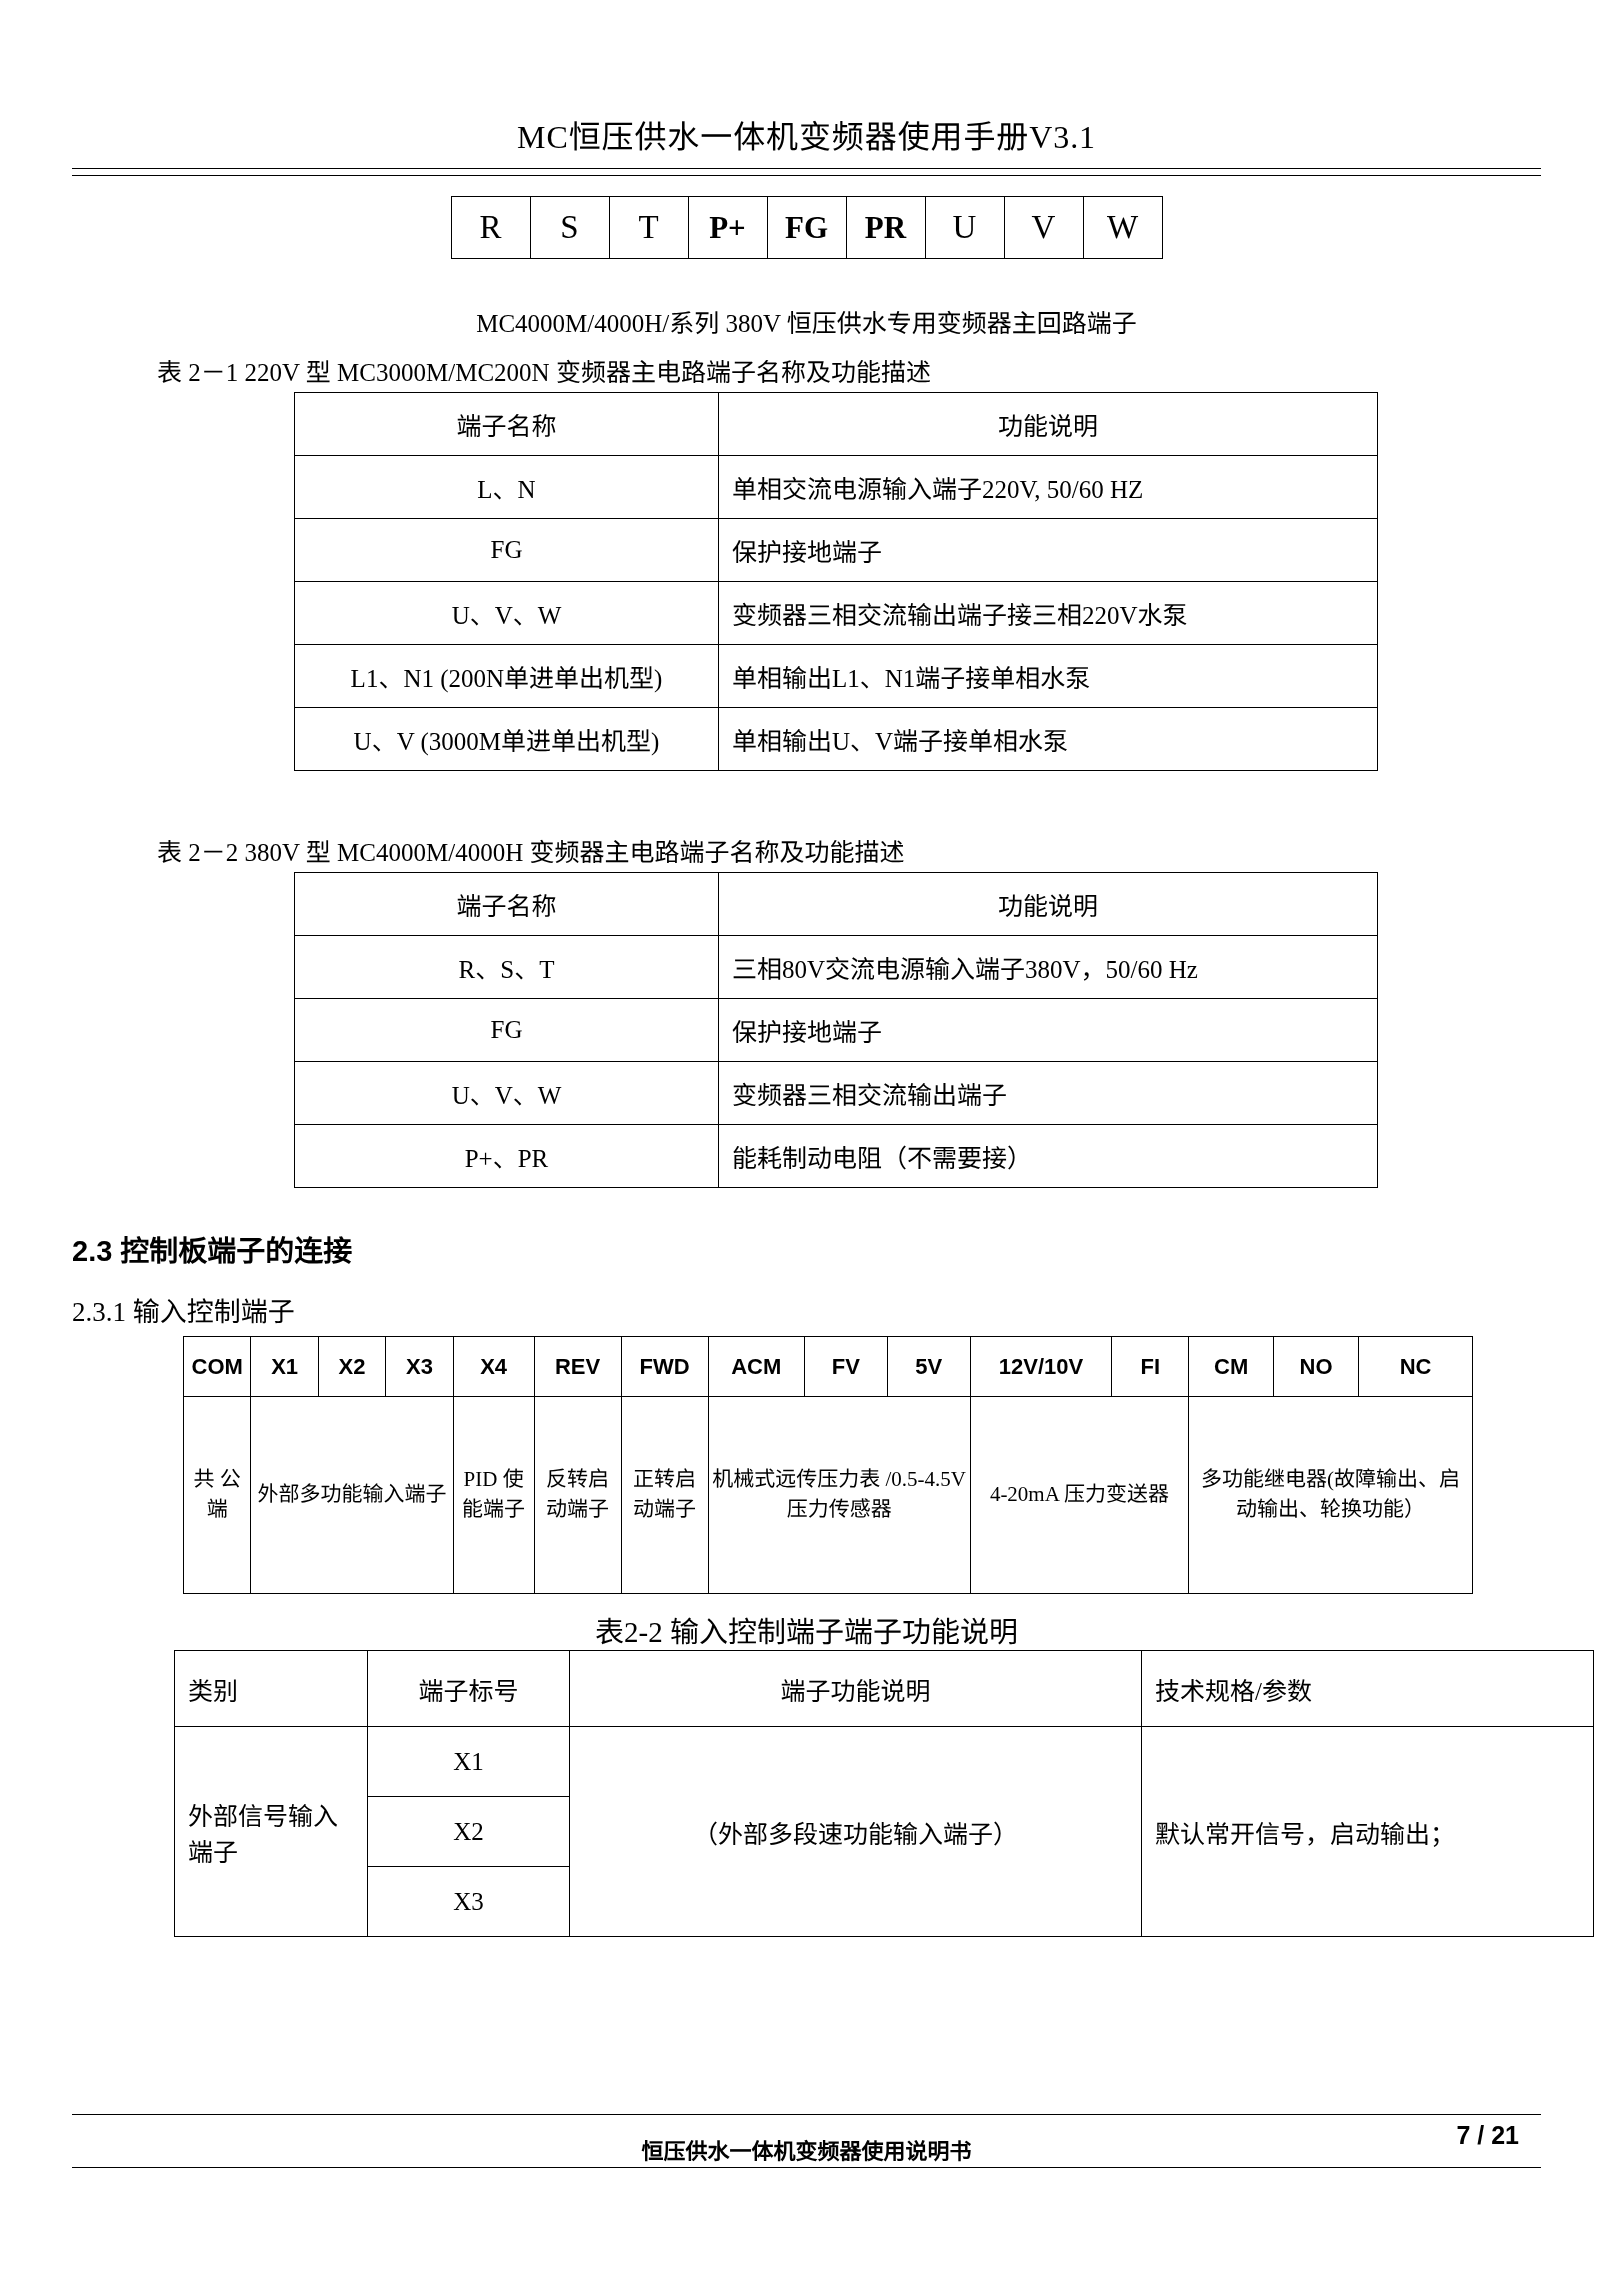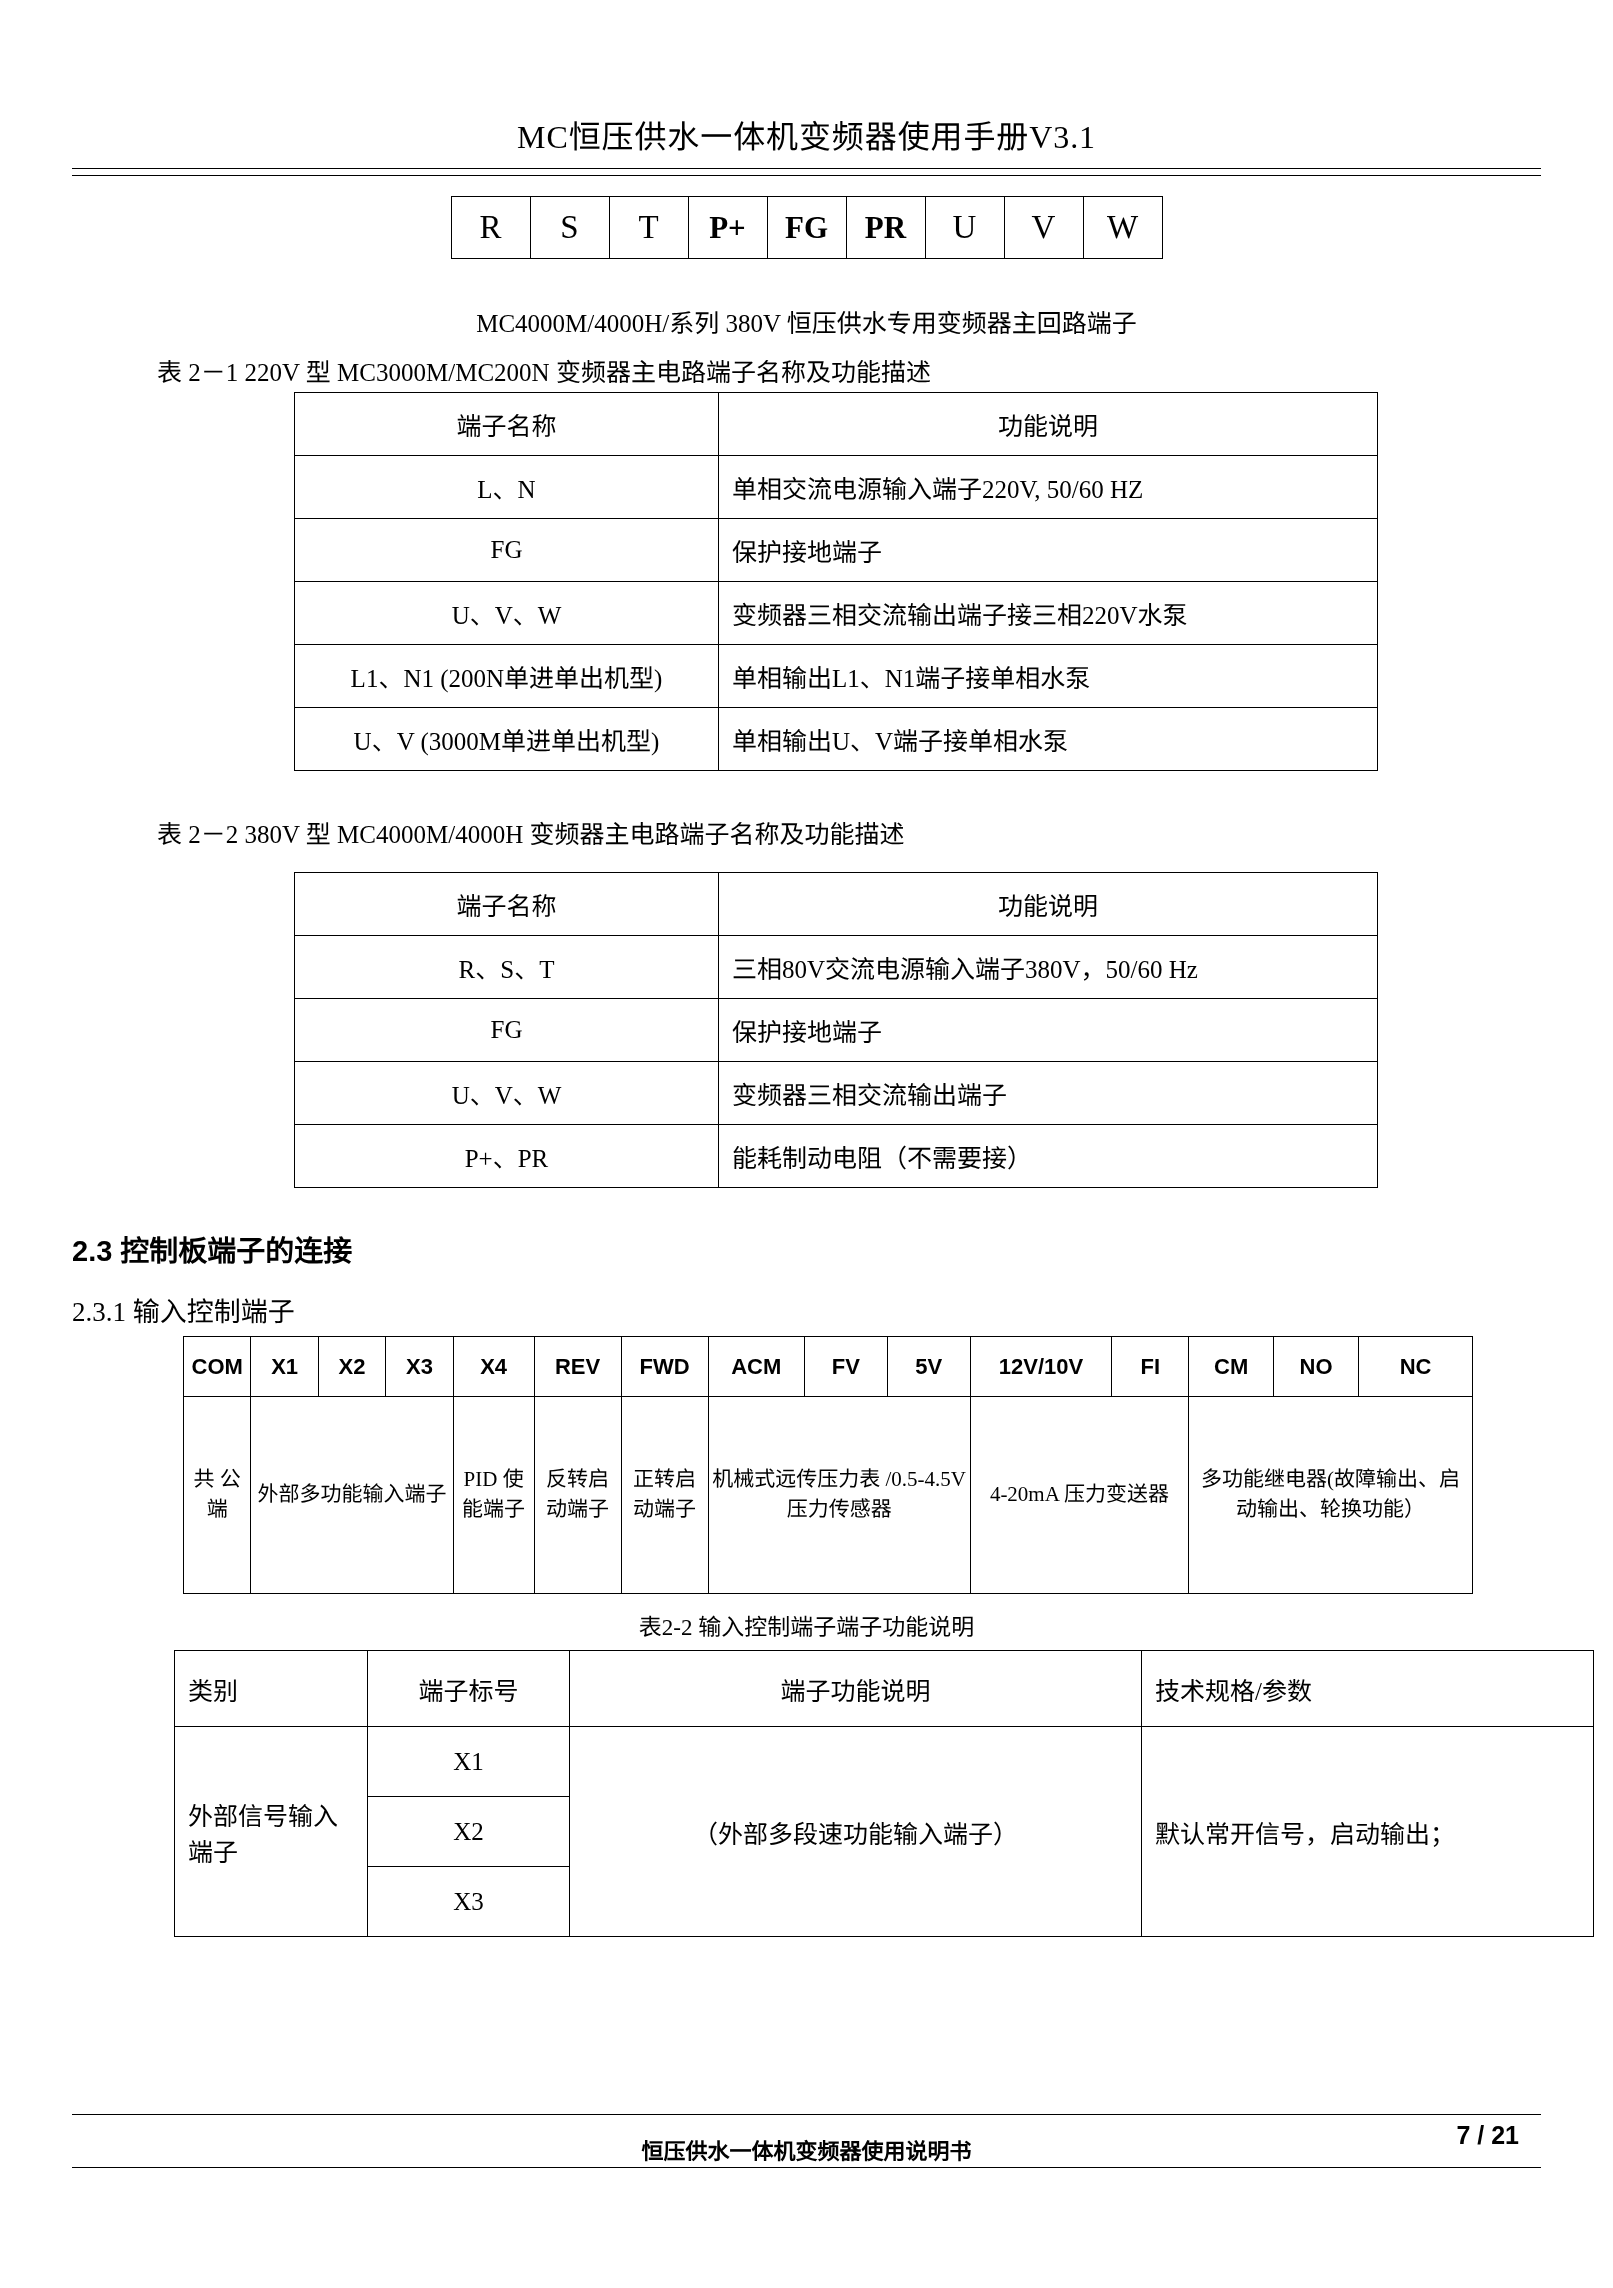--- a/index.html
+++ b/index.html
@@ -96,21 +96,21 @@
   .lft { text-align: left; }
 
   
   #t21-cap { position: absolute; left: 57px; top: 355px; }
   #t21 { position: absolute; left: 222px; top: 392px; width: 1029px; }
   #t21 td.c1 { width: 397px; }
   #t21 td.c2 { width: 632px; }
   #t21 tr { height: 63px; }
 
   
-  #t22-cap { position: absolute; left: 57px; top: 817px; }
+  #t22-cap { position: absolute; left: 57px; top: 835px; }
   #t22 { position: absolute; left: 222px; top: 872px; width: 1029px; }
   #t22 td.c1 { width: 397px; }
   #t22 td.c2 { width: 632px; }
   #t22 tr { height: 63px; }
 
   
   #h23 {
     position: absolute;
     left: 0px;
     top: 1227px;
@@ -152,21 +152,21 @@
     font-size: 21px;
     line-height: 1.45;
   }
 
   #tin-cap {
     position: absolute;
     left: 0;
     top: 1608px;
     width: 1469px;
     text-align: center;
-    font-size: 23px;
+    font-size: 29px;
   }
 
   
   #tfun {
     position: absolute;
     left: 102px;
     top: 1650px;
     width: 1311px;
   }
   #tfun td { font-size: 25px; }

